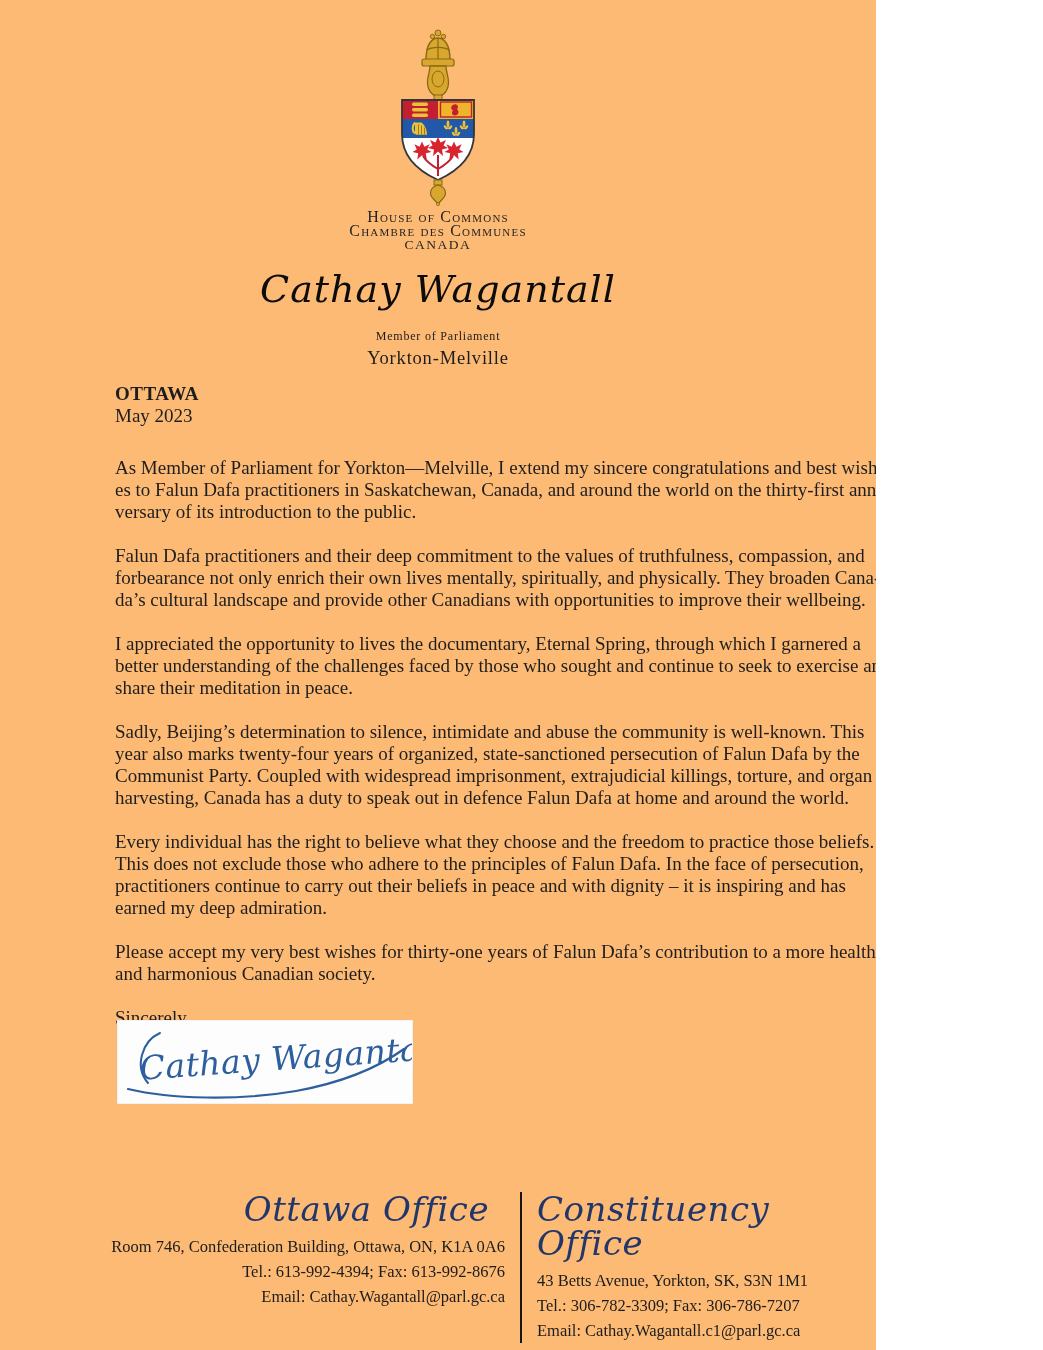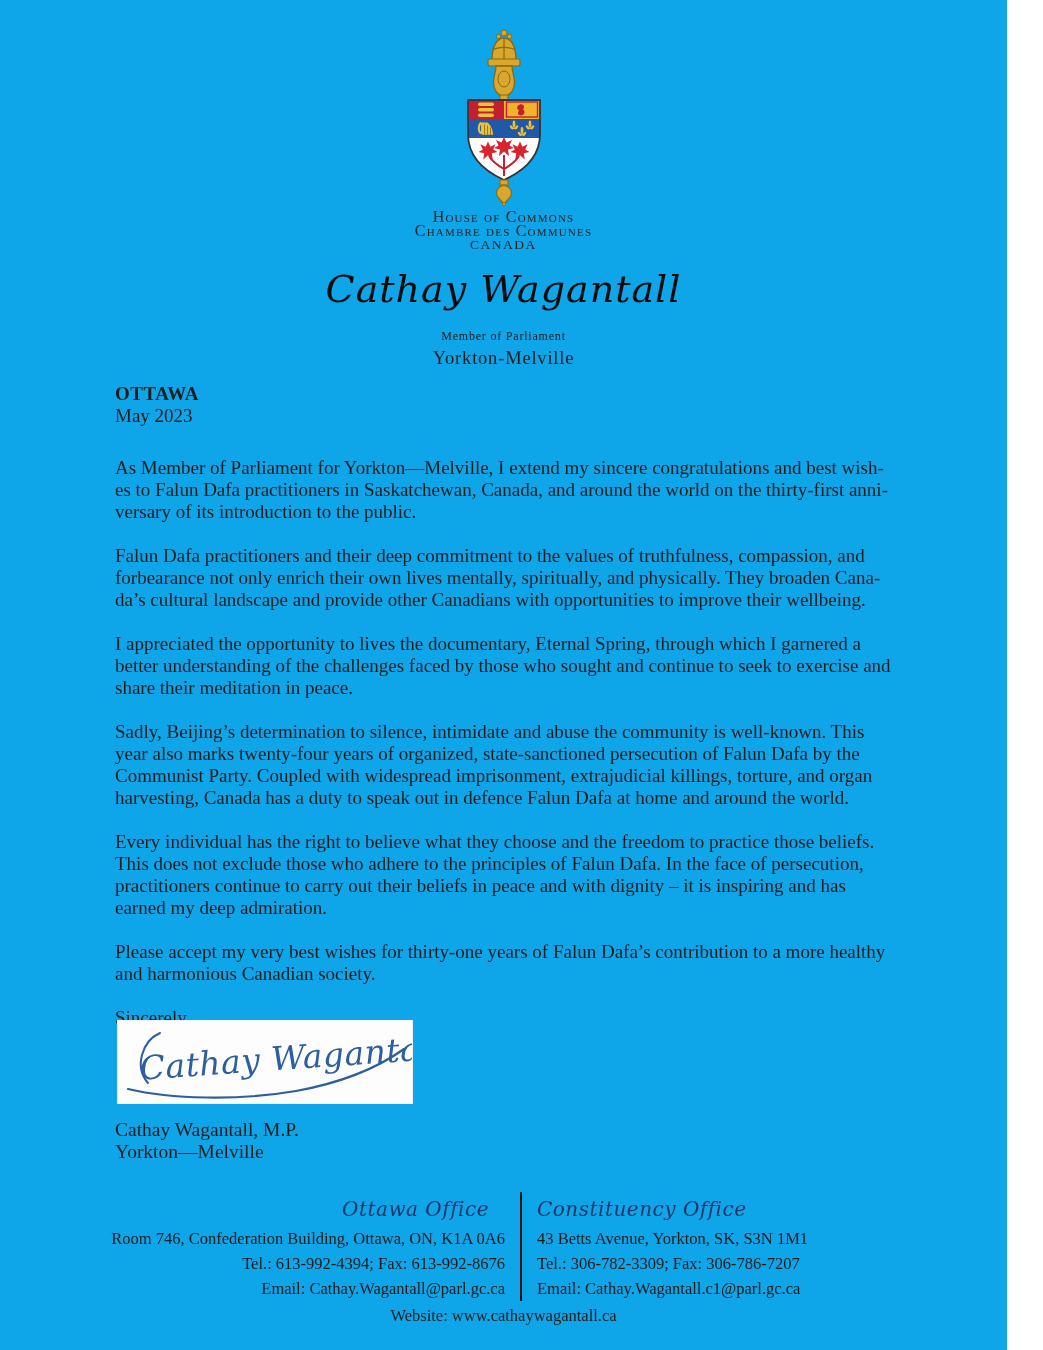--- a/index.html
+++ b/index.html
@@ -1,21 +1,21 @@
 <!DOCTYPE html>
 <html><head>
 <meta charset="utf-8">
 <style>
   * { margin: 0; padding: 0; box-sizing: border-box; }
   html, body { background: #ffffff; }
   .page {
     position: relative;
-    width: 1007px;
+    width: 876px;
     height: 1350px;
-    background: #0ea5e9;
+    background: #fdba74;
     font-family: "Liberation Serif", "DejaVu Serif", serif;
     color: #1d1d1d;
     overflow: hidden;
   }
 
   
   .letterhead {
     position: absolute;
     top: 28px; left: 0; right: 0;
     text-align: center;
@@ -108,25 +108,25 @@
     text-align: right;
   }
   .office-right {
     flex: 1;
     padding-left: 15px;
     text-align: left;
   }
   .office-title {
     font-family: "DejaVu Serif", serif;
     font-style: italic;
-    font-size: 20px;
+    font-size: 34px;
     line-height: 34px;
     letter-spacing: 0.5px;
     color: #21366b;
-    margin-bottom: 0;
+    margin-bottom: 8px;
   }
   .office-left .office-title { margin-right: 16px; }
   .office-line {
     font-size: 16.5px;
     line-height: 25px;
     color: #1c1c1c;
   }
   .website-line {
     margin-top: 4px;
     text-align: center;
@@ -253,24 +253,20 @@
   </div>
 
   <div class="signature-box">
     <svg width="294" height="82" viewBox="0 0 294 82" aria-hidden="true">
       <path d="M30,62 C16,46 24,20 42,12" stroke="#2d5f9e" stroke-width="2" fill="none" stroke-linecap="round"></path>
       <path d="M10,68 C52,78 120,80 178,70 C222,62 258,48 286,28" stroke="#2d5f9e" stroke-width="2.2" fill="none" stroke-linecap="round"></path>
       <text x="22" y="50" font-family="DejaVu Serif, serif" font-style="italic" font-size="33" letter-spacing="0.5" fill="#2d5f9e" transform="rotate(-4 147 46)">Cathay Wagantall</text>
     </svg>
   </div>
 
-  <div class="signoff">
-    <div>Cathay Wagantall, M.P.</div>
-    <div>Yorkton—Melville</div>
-  </div>
 
   <div class="footer">
     <div class="offices">
       <div class="office office-left">
         <div class="office-title">Ottawa Office</div>
         <div class="office-line">Room 746, Confederation Building, Ottawa, ON, K1A 0A6</div>
         <div class="office-line">Tel.: 613-992-4394; Fax: 613-992-8676</div>
         <div class="office-line">Email: Cathay.Wagantall@parl.gc.ca</div>
       </div>
       <div class="office office-right">

